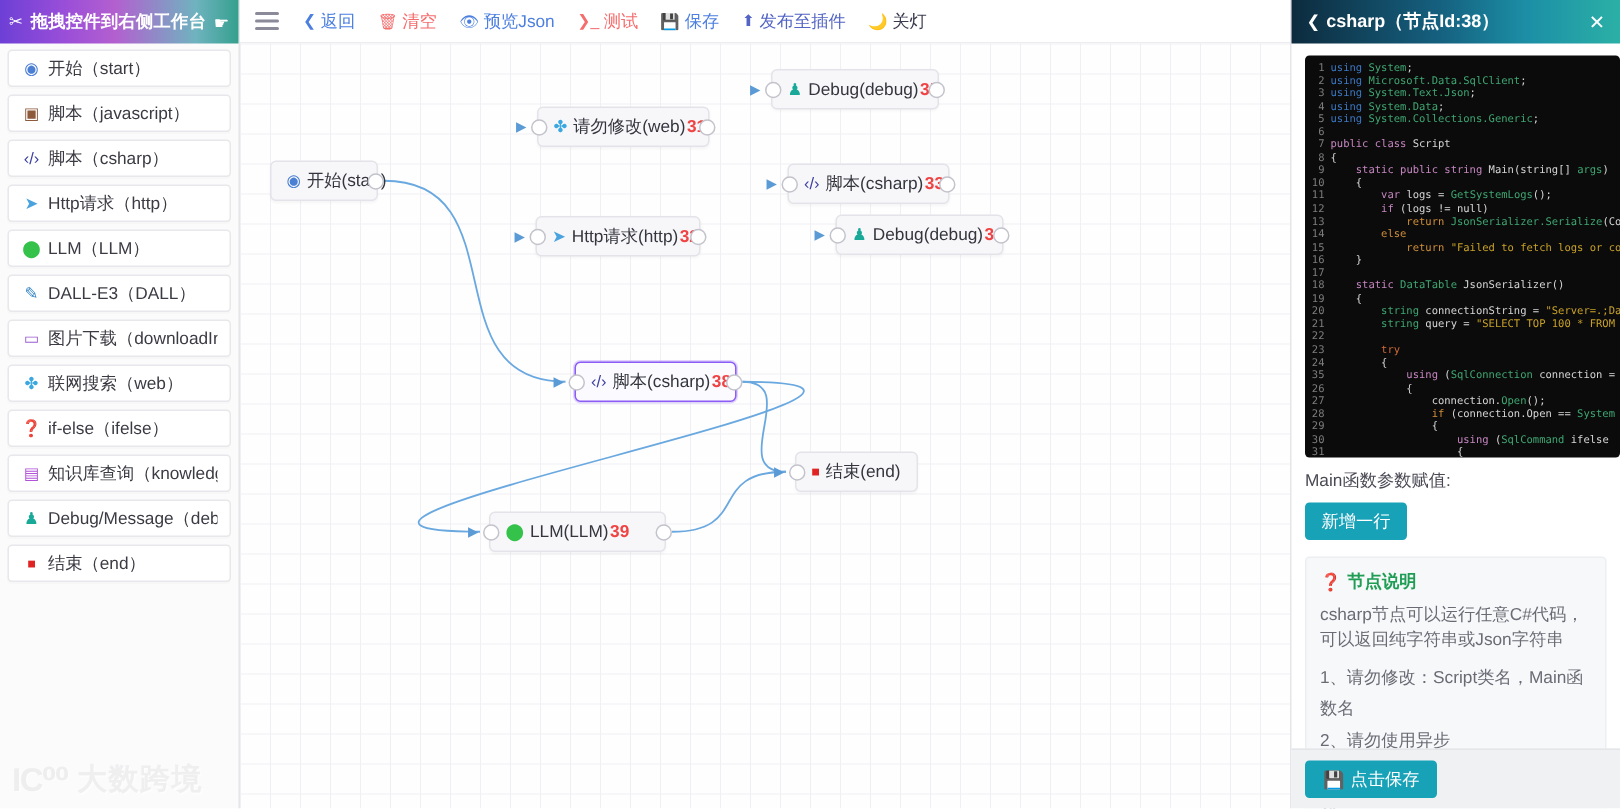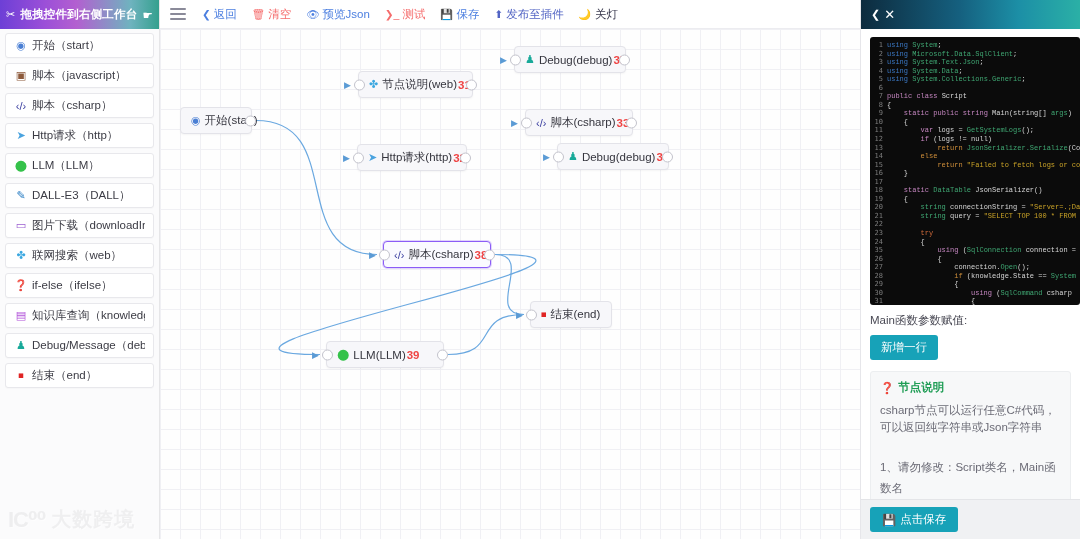--- a/index.html
+++ b/index.html
@@ -70,30 +70,30 @@
   .pn-head .back{margin-right:4px;font-size:11px;}
   .pn-head .ttl{flex:1;overflow:hidden;white-space:nowrap;}
   .pn-head .cls{cursor:pointer;font-size:13px;}
   .pn-body{flex:1;overflow:hidden;padding:8px 9px 0 9px;box-sizing:border-box;position:relative;}
   .pn-label{font-size:11.5px;color:#4a4a55;margin:0 0 6px 0;}
   .code{background:#0b0b0b;border-radius:3px;padding:4px 0 4px 0;box-sizing:border-box;
         height:268px;overflow:hidden;position:relative;margin-right:-9px;}
   .cline{display:flex;font-family:"DejaVu Sans Mono","Liberation Mono",monospace;
          font-size:7px;line-height:8.55px;white-space:pre;}
   .cln{width:17px;flex:0 0 17px;text-align:right;color:#7d7d7d;padding-right:4px;box-sizing:border-box;}
-  .ctx{flex:1;overflow:hidden;font-family:Liberation Mono, monospace;}
+  .ctx{flex:1;overflow:hidden;}
   .k{color:#3b78c4;} .k2{color:#c586c0;} .ty{color:#3fa672;} .str{color:#c9a227;}
   .fn{color:#d08f3a;} .pl{color:#d6d6d6;}
   .pn-sub{font-size:11.5px;color:#4a4a55;margin:8px 0 7px 0;}
   .btn-add{display:inline-block;background:#17a2b8;color:#fff;border:none;border-radius:3px;
            font-size:11.5px;padding:5px 11px;cursor:pointer;}
   .tip{margin-top:11px;background:#f7f8f9;border:1px solid #eceef0;border-radius:3px;
        padding:8px 9px;box-sizing:border-box;}
   .tip-h{color:#1f9d55;font-size:11.5px;font-weight:bold;display:flex;align-items:center;gap:4px;margin-bottom:7px;}
-  .tip-p{font-size:11.5px;color:#6b6b76;line-height:17px;margin:0 0 21px 0;}
+  .tip-p{font-size:11.5px;color:#6b6b76;line-height:17px;margin:0 0 6px 0;}
   .tip-ol{margin:0;padding:0;list-style:none;}
   .tip-ol li{font-size:11.5px;color:#6b6b76;line-height:21px;}
   .save-bar{position:absolute;left:0;bottom:0;width:220px;box-sizing:border-box;padding:7px 9px;
             background:#f0f1f3;border-top:1px solid #e4e5e8;}
   .btn-save{background:#17a2b8;color:#fff;border:none;border-radius:3px;font-size:11.5px;
             padding:5px 12px;cursor:pointer;display:inline-flex;align-items:center;gap:4px;}
 </style>
 </head>
 <body>
 
@@ -208,21 +208,21 @@
         </svg>
     <div class="node" style="left: 20px; top: 78px; width: 72px;">
           <span class="nico" style="color:#4a7fd4">◉</span>
           <span>开始(start)</span>
           <span class="port out"></span>
         </div>
         <div class="node" style="left: 198px; top: 42px; width: 115px;">
           <span class="arrow">▶</span>
           <span class="port in"></span>
           <span class="nico" style="color:#3aa7e0">✤</span>
-          <span>节点说明(web)</span>
+          <span>请勿修改(web)</span>
           <span class="nid">31</span>
           <span class="port out"></span>
         </div>
         <div class="node" style="left: 354px; top: 17px; width: 112px;">
           <span class="arrow">▶</span>
           <span class="port in"></span>
           <span class="nico" style="color:#18a999">♟</span>
           <span>Debug(debug)</span>
           <span class="nid">35</span>
           <span class="port out"></span>
@@ -272,20 +272,21 @@
           <span class="port in"></span>
           <span class="nico" style="color:#e02424">⏹</span>
           <span>结束(end)</span>
         </div>
       </div>
   </div>
 
   <div class="panel">
     <div class="pn-head">
       <span class="back">❮</span>
+      <span class="ttl">csharp（节点Id:38）</span>
       <span class="cls">✕</span>
     </div>
     <div class="pn-body">
       <div class="code" id="code-editor">
           <div class="cline"><span class="cln">1</span><span class="ctx"><span class="k">using</span> <span class="ty">System</span><span class="pl">;</span></span></div>
           <div class="cline"><span class="cln">2</span><span class="ctx"><span class="k">using</span> <span class="ty">Microsoft.Data.SqlClient</span><span class="pl">;</span></span></div>
           <div class="cline"><span class="cln">3</span><span class="ctx"><span class="k">using</span> <span class="ty">System.Text.Json</span><span class="pl">;</span></span></div>
           <div class="cline"><span class="cln">4</span><span class="ctx"><span class="k">using</span> <span class="ty">System.Data</span><span class="pl">;</span></span></div>
           <div class="cline"><span class="cln">5</span><span class="ctx"><span class="k">using</span> <span class="ty">System.Collections.Generic</span><span class="pl">;</span></span></div>
           <div class="cline"><span class="cln">6</span><span class="ctx">&nbsp;</span></div>
@@ -303,23 +304,23 @@
           <div class="cline"><span class="cln">18</span><span class="ctx">    <span class="k2">static</span> <span class="ty">DataTable</span> <span class="pl">JsonSerializer()</span></span></div>
           <div class="cline"><span class="cln">19</span><span class="ctx">    <span class="pl">{</span></span></div>
           <div class="cline"><span class="cln">20</span><span class="ctx">        <span class="ty">string</span> <span class="pl">connectionString = </span><span class="str">"Server=.;Da</span></span></div>
           <div class="cline"><span class="cln">21</span><span class="ctx">        <span class="ty">string</span> <span class="pl">query = </span><span class="str">"SELECT TOP 100 * FROM</span></span></div>
           <div class="cline"><span class="cln">22</span><span class="ctx">&nbsp;</span></div>
           <div class="cline"><span class="cln">23</span><span class="ctx">        <span class="fn" style="color:#d06a3a">try</span></span></div>
           <div class="cline"><span class="cln">24</span><span class="ctx">        <span class="pl">{</span></span></div>
           <div class="cline"><span class="cln">35</span><span class="ctx">            <span class="k2">using</span> <span class="pl">(</span><span class="ty">SqlConnection</span> <span class="pl">connection =</span></span></div>
           <div class="cline"><span class="cln">26</span><span class="ctx">            <span class="pl">{</span></span></div>
           <div class="cline"><span class="cln">27</span><span class="ctx">                <span class="pl">connection.</span><span class="ty">Open</span><span class="pl">();</span></span></div>
-          <div class="cline"><span class="cln">28</span><span class="ctx">                <span class="fn">if</span> <span class="pl">(knowledge.State == </span><span class="ty">System</span></span></div>
+          <div class="cline"><span class="cln">28</span><span class="ctx">                <span class="fn">if</span> <span class="pl">(connection.Open == </span><span class="ty">System</span></span></div>
           <div class="cline"><span class="cln">29</span><span class="ctx">                <span class="pl">{</span></span></div>
-          <div class="cline"><span class="cln">30</span><span class="ctx">                    <span class="k2">using</span> <span class="pl">(</span><span class="ty">SqlCommand</span> <span class="pl">csharp</span></span></div>
+          <div class="cline"><span class="cln">30</span><span class="ctx">                    <span class="k2">using</span> <span class="pl">(</span><span class="ty">SqlCommand</span> <span class="pl">ifelse</span></span></div>
           <div class="cline"><span class="cln">31</span><span class="ctx">                    <span class="pl">{</span></span></div>
         </div>
       <div class="pn-sub">Main函数参数赋值:</div>
       <button class="btn-add">新增一行</button>
       <div class="tip">
         <div class="tip-h">
           <span style="color:#1f9d55;">❓</span>
           <span>节点说明</span>
         </div>
         <p class="tip-p">csharp节点可以运行任意C#代码，可以返回纯字符串或Json字符串</p>

